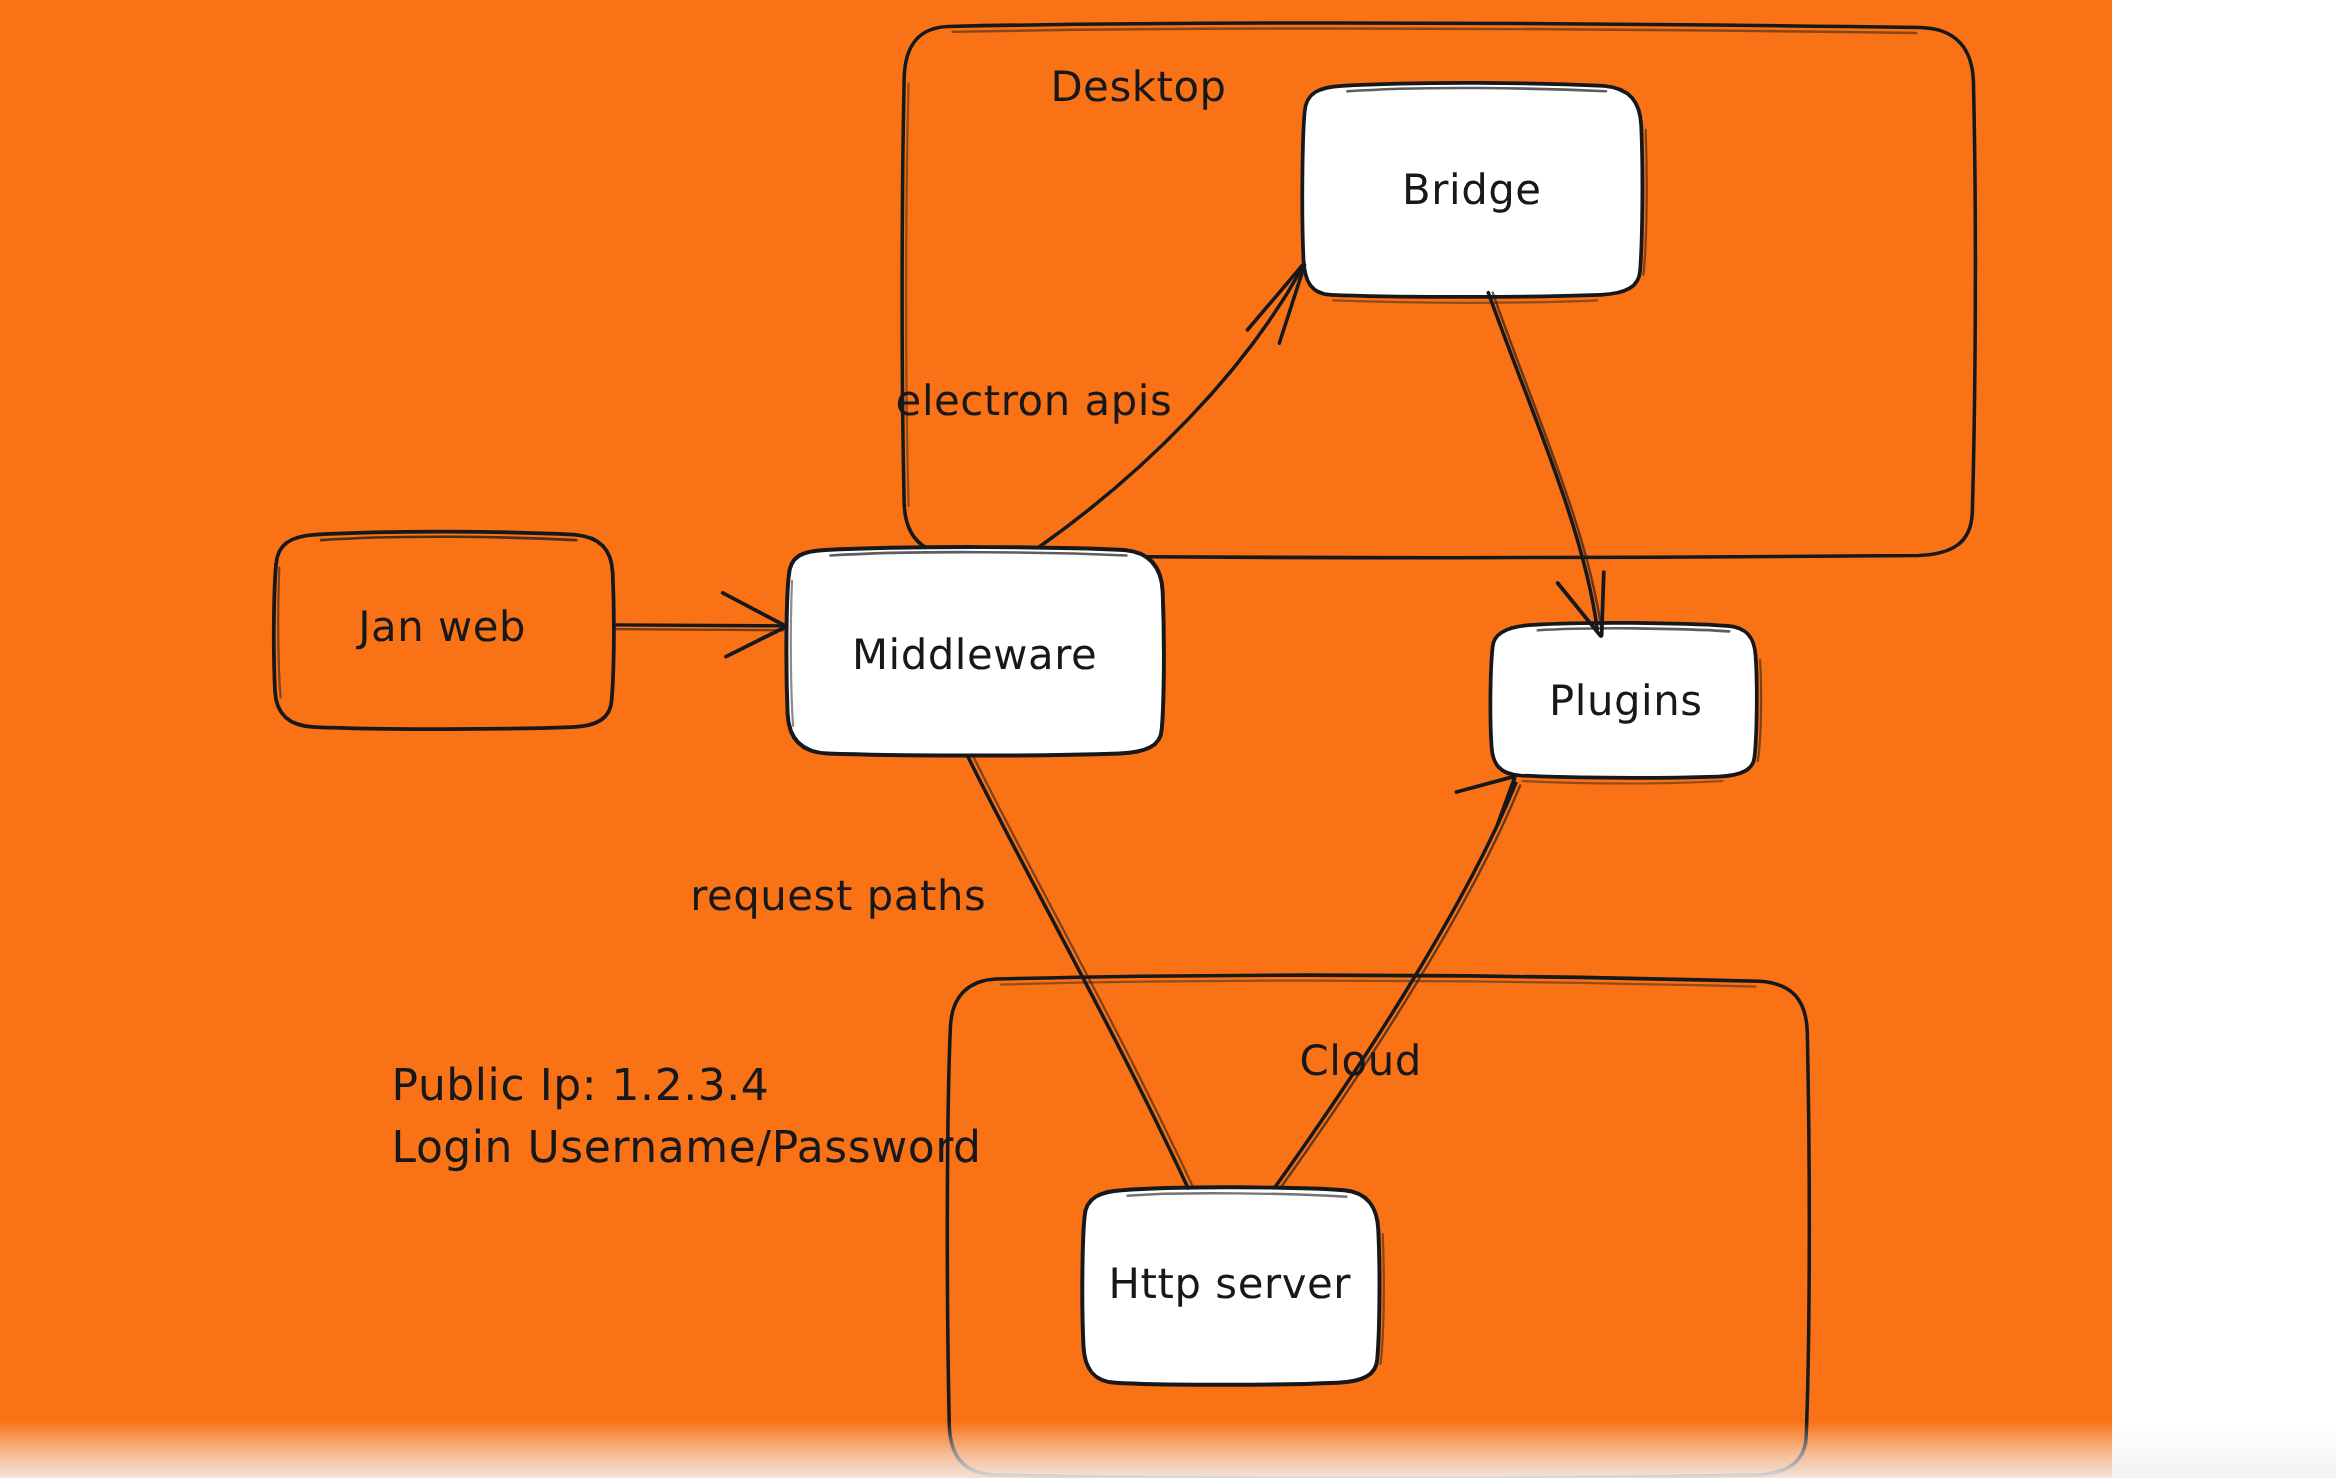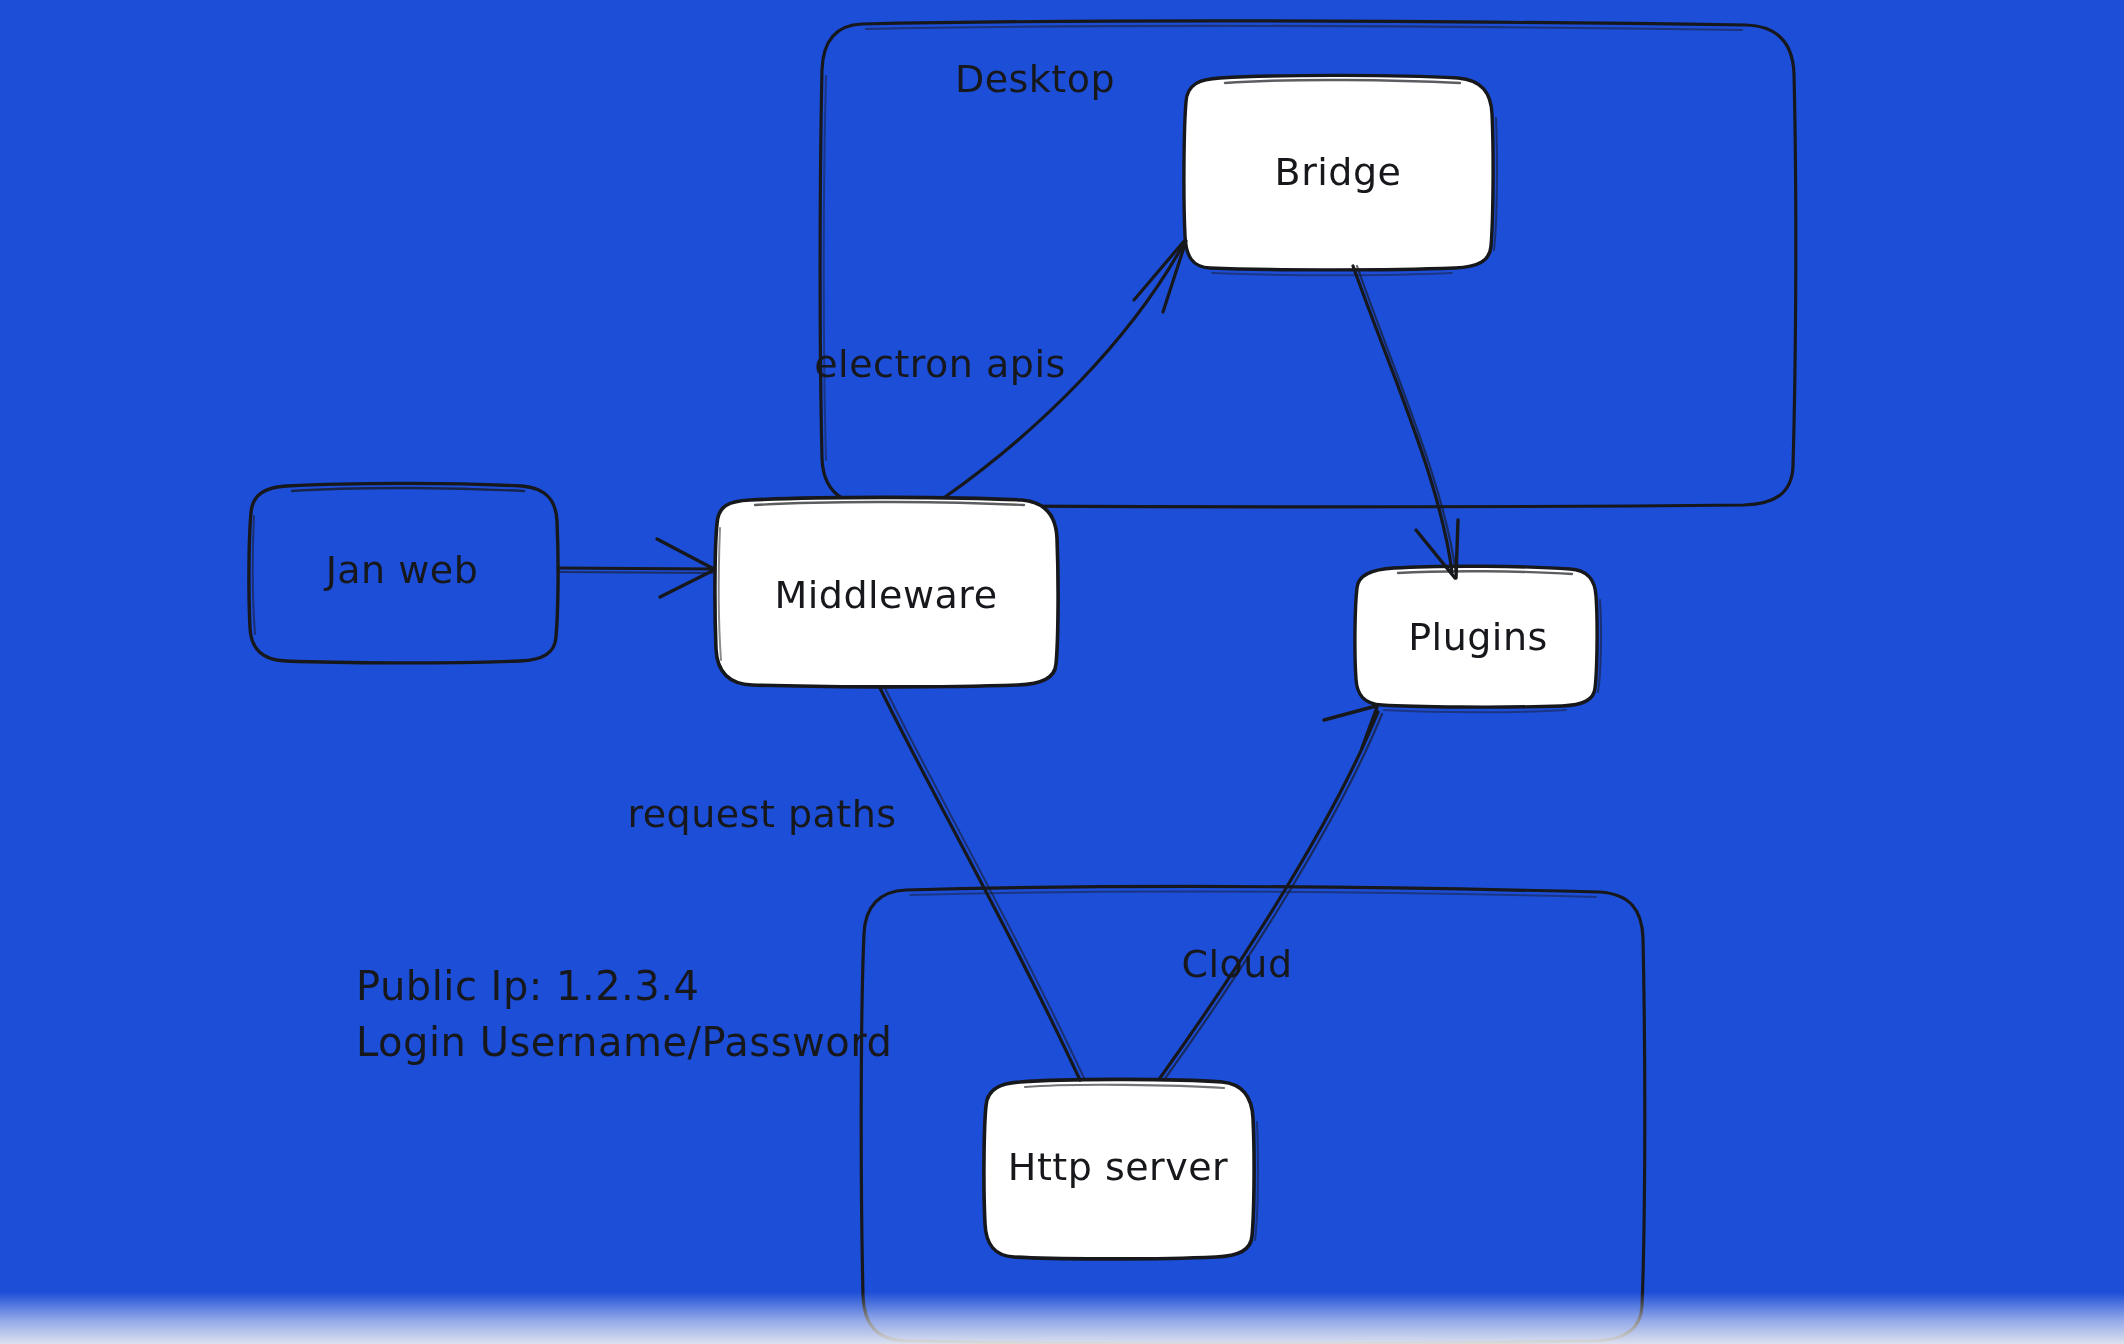--- a/index.html
+++ b/index.html
@@ -9,23 +9,23 @@
     background: #ffffff;
   }
   body {
     width: 2124px;
     height: 1344px;
     overflow: hidden;
     font-family: "DejaVu Sans", sans-serif;
   }
   #canvas {
     position: relative;
-    width: 2124px;
+    width: 1920px;
     height: 1344px;
-    background: #1d4ed8;
+    background: #f97316;
   }
   #sketch {
     position: absolute;
     top: 0;
     left: 0;
     width: 2124px;
     height: 1344px;
   }
   .hand-text {
     font-family: "DejaVu Sans", sans-serif;

